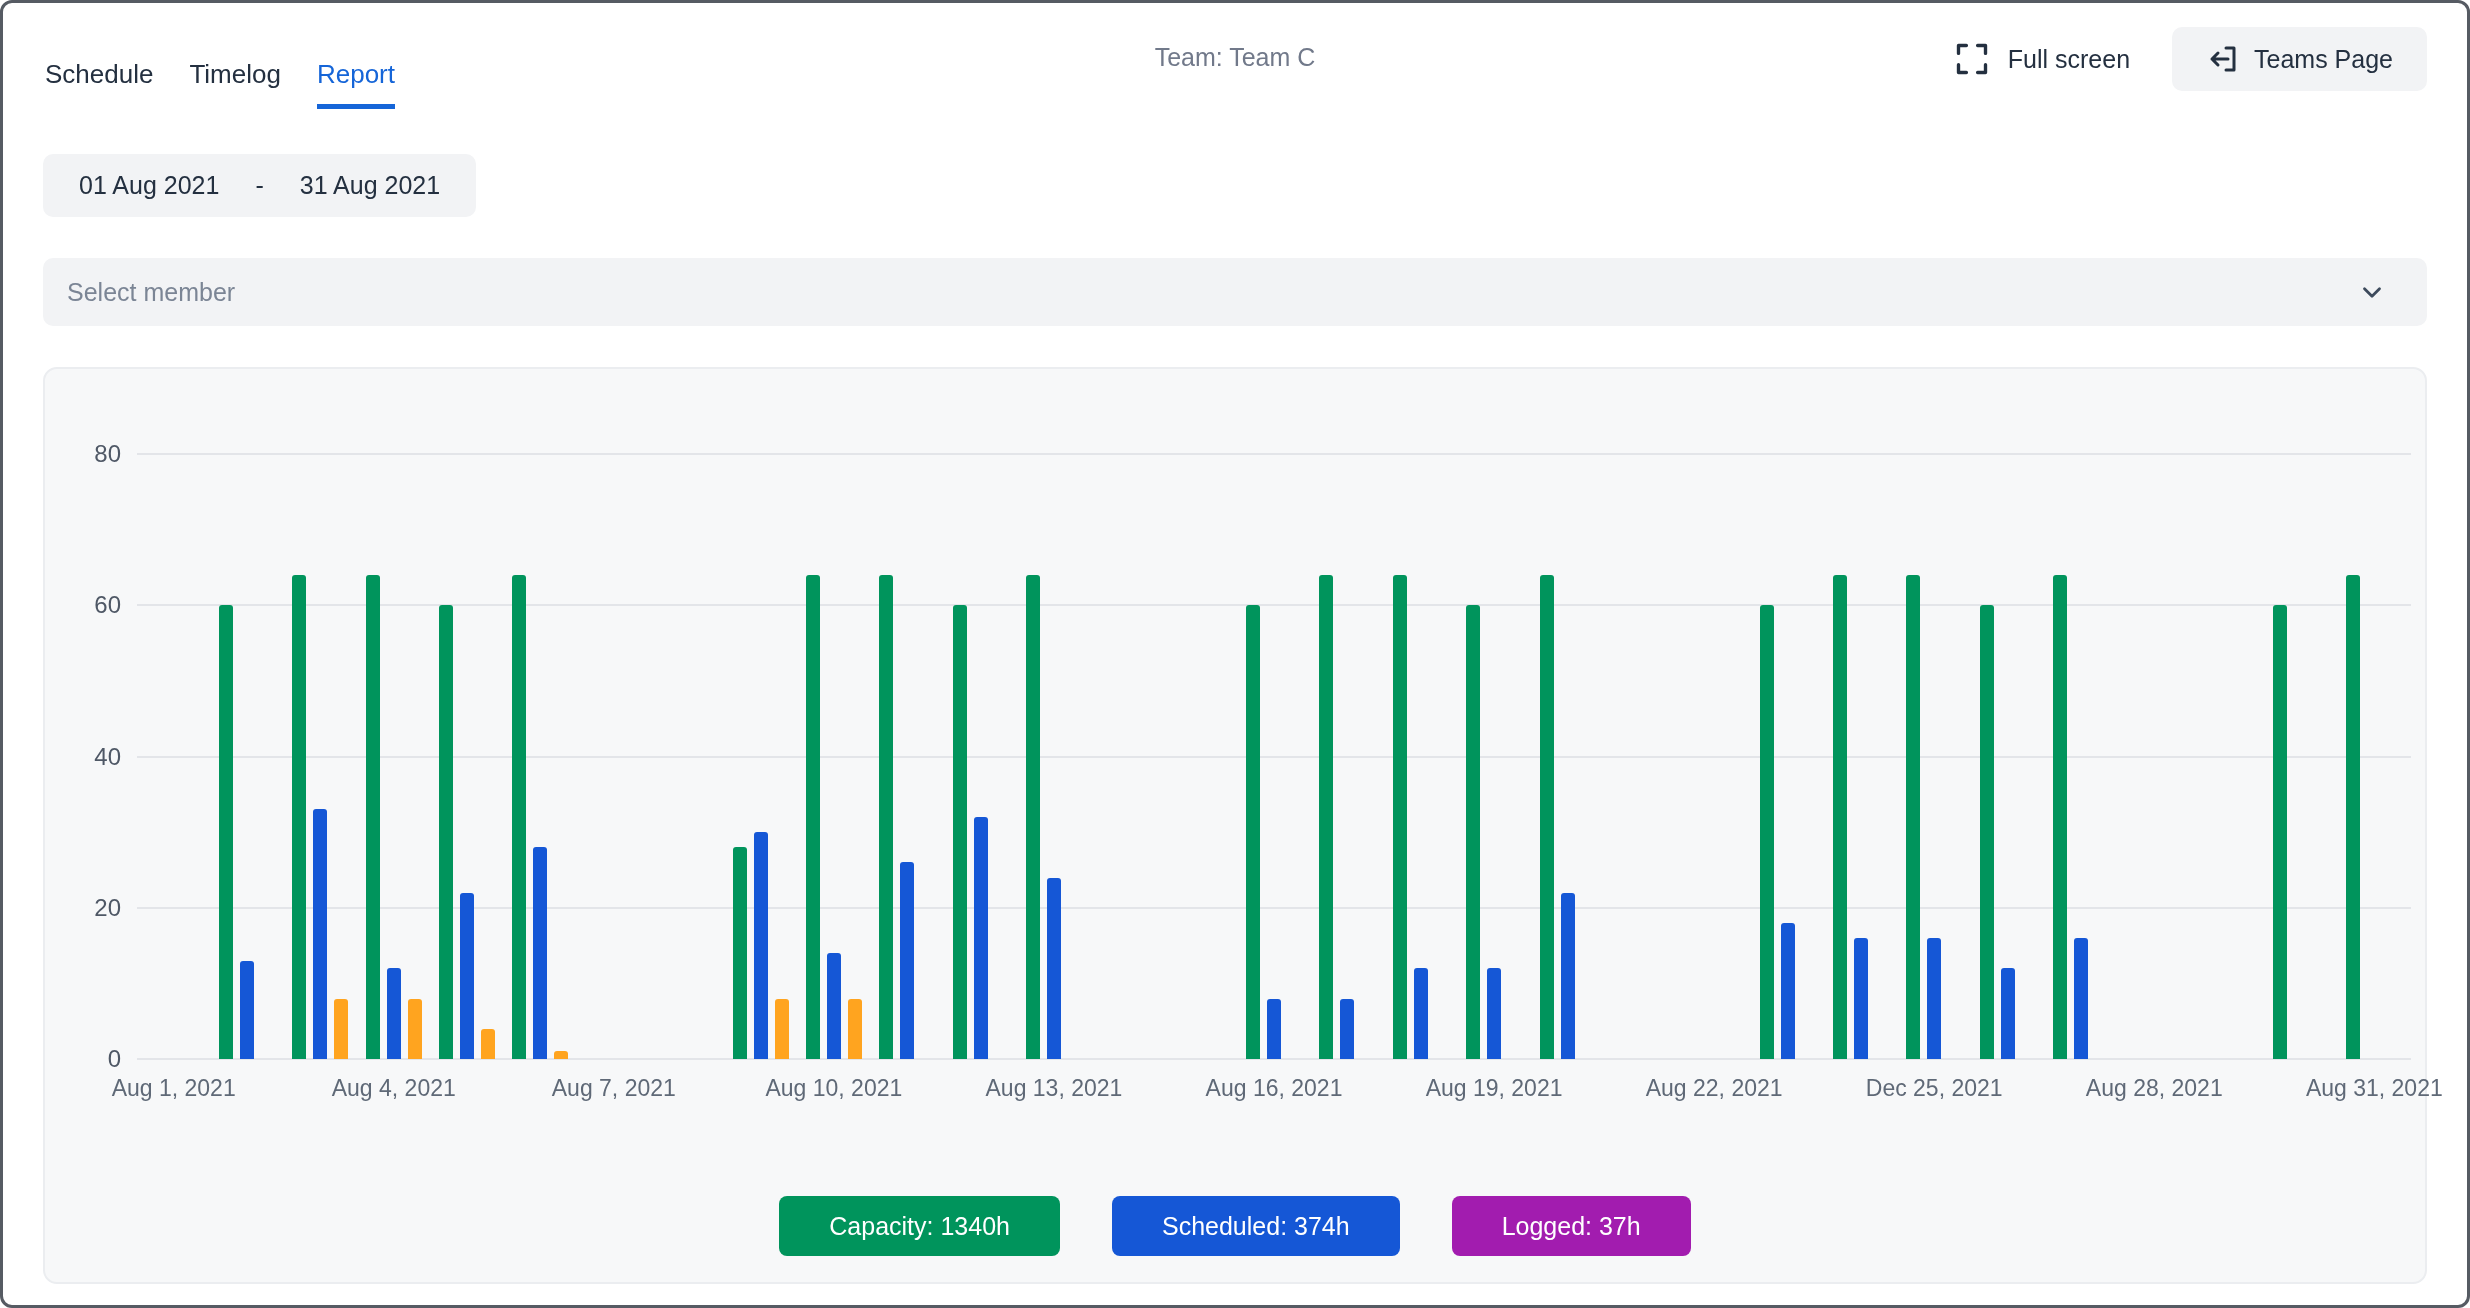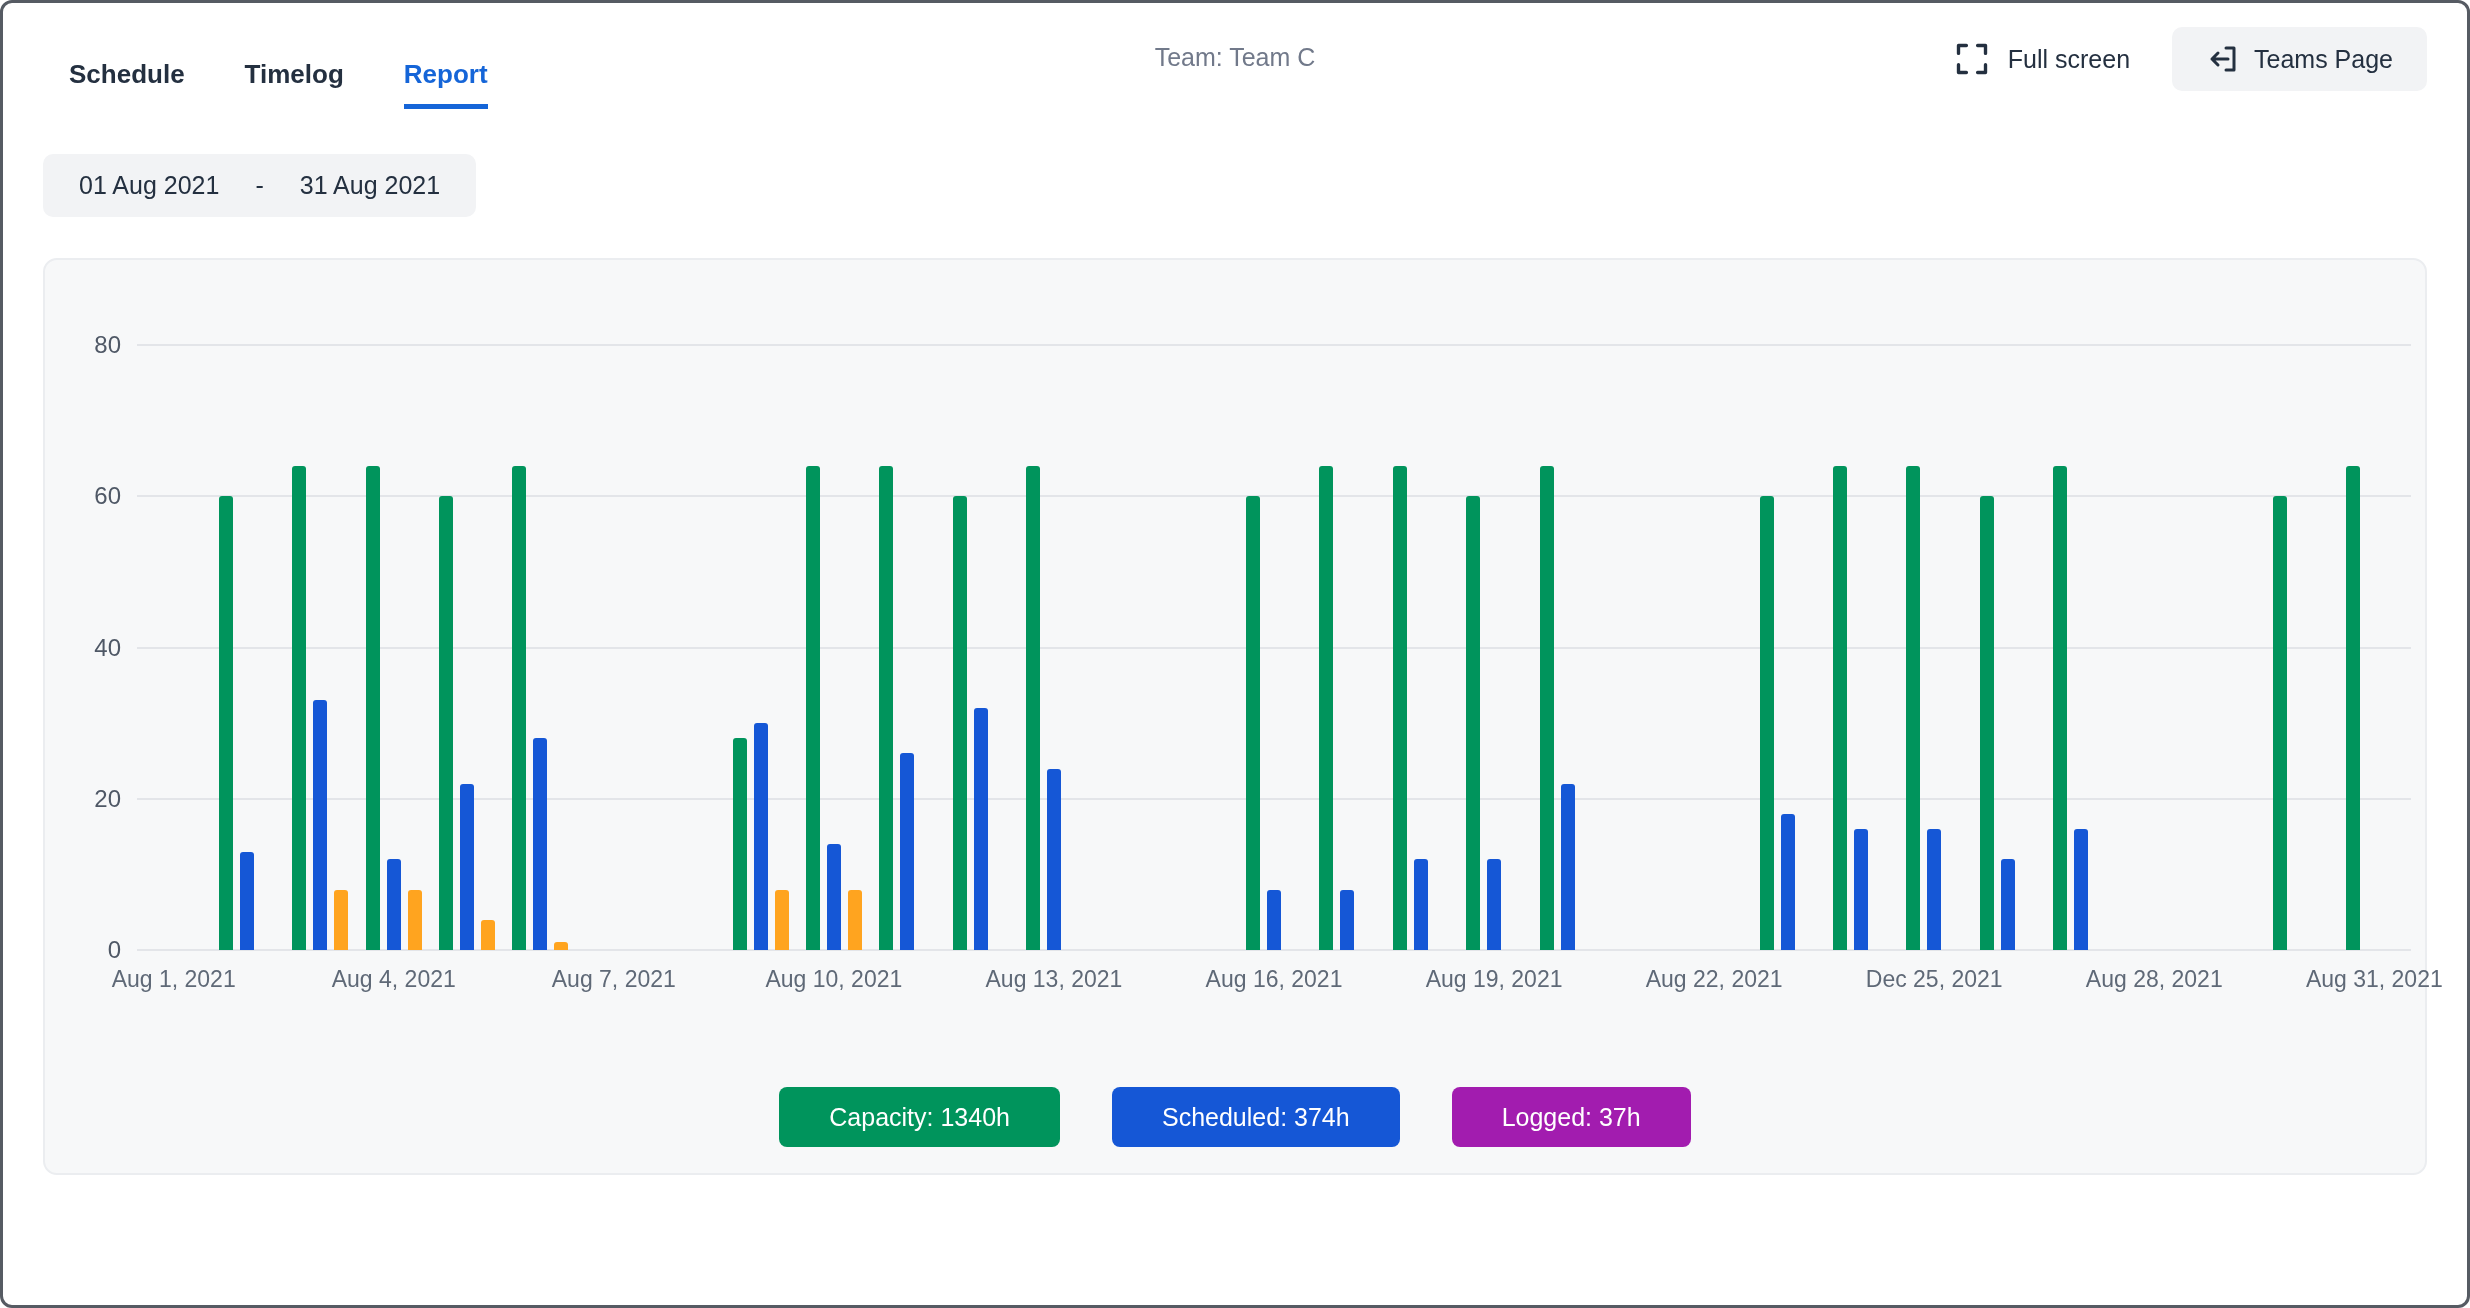--- a/index.html
+++ b/index.html
@@ -16,22 +16,22 @@
     border-radius:12px;
     overflow:hidden;
     padding:0 40px;
     position:relative;
   }
 
   
   .topbar { position:relative; height:125px; }
   .tabs { position:absolute; left:2px; top:56px; display:flex; gap:36px; }
   .tab {
-    font-size:26px; font-weight:700; color:#243040;
-    padding-bottom:14px; cursor:pointer; border-bottom:5px solid transparent;margin-left:24px;
+    font-size:26px; font-weight:400; color:#243040;
+    padding-bottom:14px; cursor:pointer; border-bottom:5px solid transparent;
   }
   .tab.active { color:#1565D8; border-bottom-color:#1565D8; }
   .team-label {
     position:absolute; left:50%; top:40px; transform:translateX(-50%);
     font-size:25px; color:#71798a; white-space:nowrap;
   }
   .topbar-right {
     position:absolute; right:0; top:24px; height:64px;
     display:flex; align-items:center; gap:42px;
   }
@@ -140,20 +140,28 @@
 
   <div class="filter-row">
     <div class="date-range">
       <span>01 Aug 2021</span>
       <span>-</span>
       <span>31 Aug 2021</span>
     </div>
 
   </div>
 
+  <div class="member-row">
+    <div class="dropdown dd-member">
+      <span class="placeholder">Select member</span>
+      <svg class="icon-svg" width="30" height="30" viewBox="0 0 28 28">
+        <path d="M7 11l7 7 7-7" fill="none" stroke="#3d4a5c" stroke-width="2.6" stroke-linecap="round" stroke-linejoin="round"></path>
+      </svg>
+    </div>
+  </div>
 
   <div class="chart-card">
     <div class="chart-inner">
       <div class="y-labels" id="y-labels">
           <div class="y-tick-label" style="top: 100%;">0</div>
           <div class="y-tick-label" style="top: 75%;">20</div>
           <div class="y-tick-label" style="top: 50%;">40</div>
           <div class="y-tick-label" style="top: 25%;">60</div>
           <div class="y-tick-label" style="top: 0%;">80</div>
         </div>

